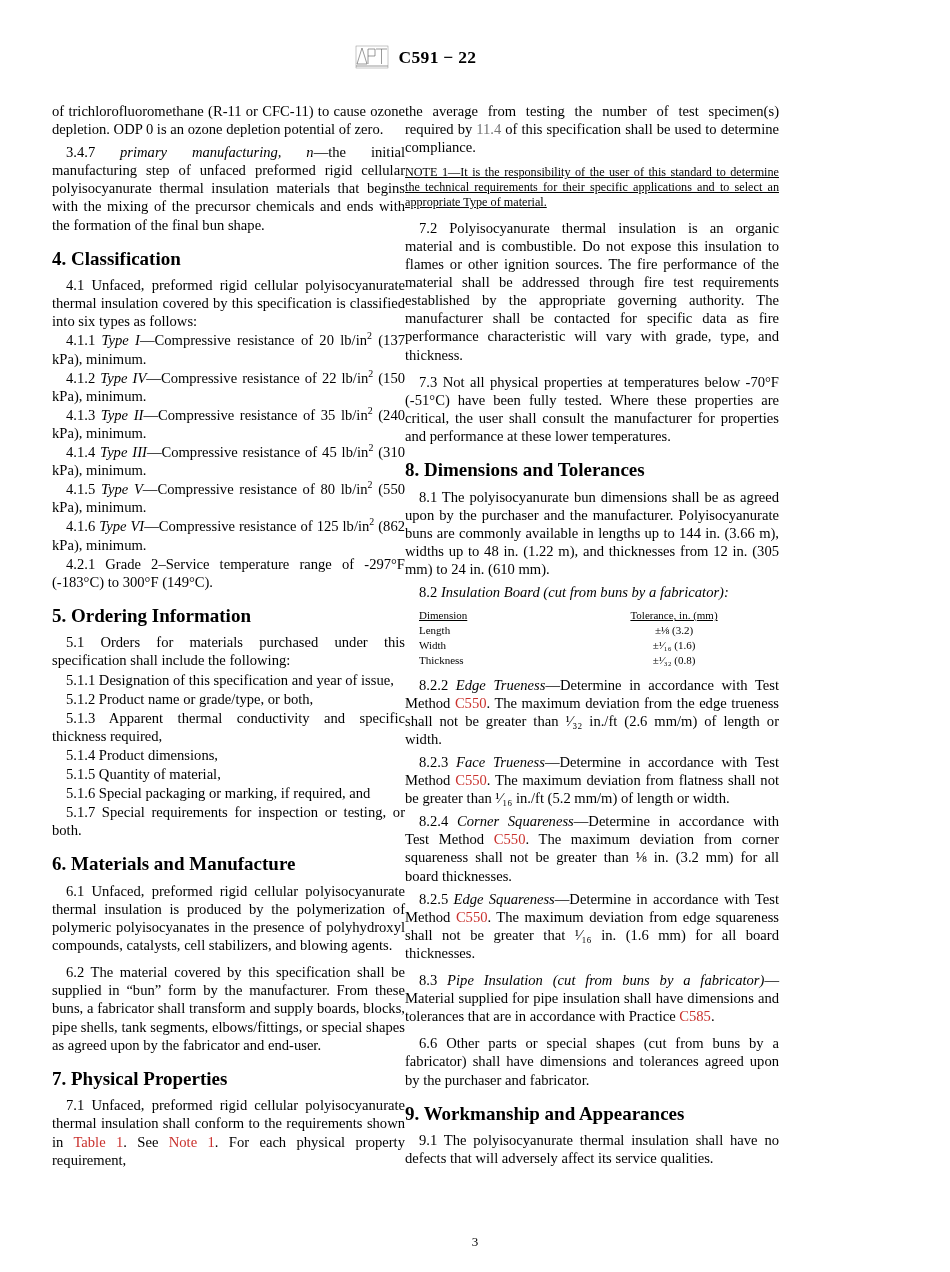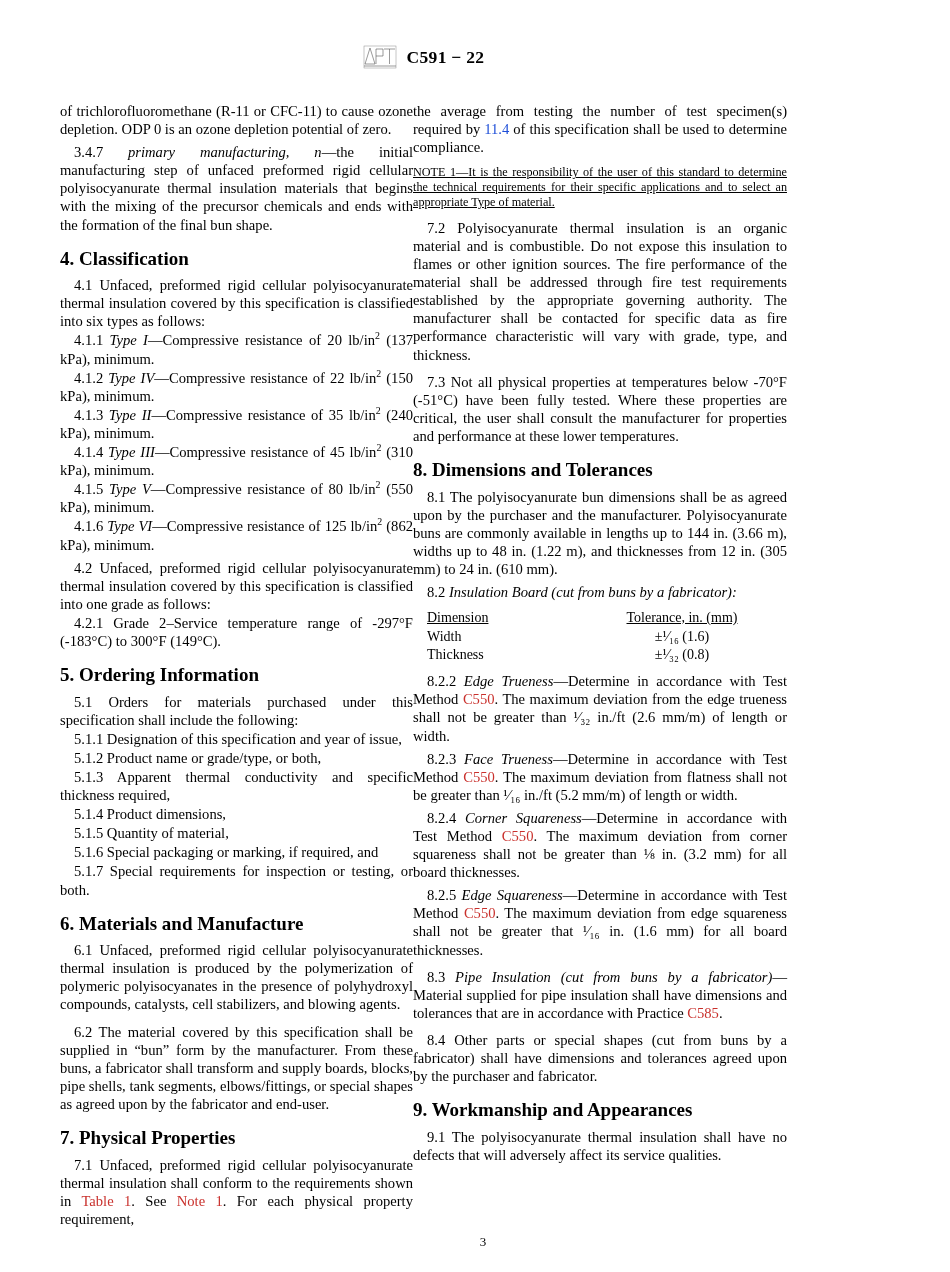--- a/index.html
+++ b/index.html
@@ -13,21 +13,20 @@
     font-family: "Liberation Serif", serif;
     color: #000000;
     position: relative;
   }
   .page {
     position: relative;
     width: 855px;
     height: 1272px;
     box-sizing: border-box;
     padding: 44px 76px 30px 52px;
-    margin-left: 8px;
   }
   .header {
     text-align: center;
     height: 46px;
     position: relative;
   }
   .header-inner {
     display: inline-flex;
     align-items: center;
     gap: 10px;
@@ -89,21 +88,21 @@
   i, .it { font-style: italic; }
   .red { color: #c9302c; }
   sup {
     font-size: 0.68em;
     vertical-align: super;
     line-height: 0;
   }
   table.dim-table {
     margin: 8px 0 8px 14px;
     border-collapse: collapse;
-    font-size: 14px;
+    font-size: 11px;
     width: 360px;
   }
   table.dim-table th {
     font-weight: normal;
     text-decoration: underline;
     padding: 0 0 1px 0;
     text-align: center;
   }
   table.dim-table th.left-h {
     text-align: left;
@@ -168,21 +167,20 @@
       <p class="para indent"><span>4.1.2</span> <i>Type  IV</i><span>—Compressive  resistance  of  22  lb/in</span><sup>2</sup><span> (150 kPa), minimum.</span></p>
 
       <p class="para indent"><span>4.1.3</span> <i>Type  II</i><span>—Compressive  resistance  of  35  lb/in</span><sup>2</sup><span> (240 kPa), minimum.</span></p>
 
       <p class="para indent"><span>4.1.4</span> <i>Type  III</i><span>—Compressive  resistance  of  45  lb/in</span><sup>2</sup><span> (310 kPa), minimum.</span></p>
 
       <p class="para indent"><span>4.1.5</span> <i>Type  V</i><span>—Compressive  resistance  of  80  lb/in</span><sup>2</sup><span> (550 kPa), minimum.</span></p>
 
       <p class="para indent"><span>4.1.6</span> <i>Type  VI</i><span>—Compressive  resistance  of  125 lb/in</span><sup>2</sup><span> (862 kPa), minimum.</span></p>
 
-      <p class="para indent gap-sm">4.2  Unfaced, preformed rigid cellular polyisocyanurate thermal insulation covered by this specification is classified into one grade as follows:</p>
       <p class="para indent">4.2.1  Grade  2–Service  temperature  range  of  -297°F (-183°C) to 300°F (149°C).</p>
 
       <div class="sec-head">5.  Ordering Information</div>
       <p class="para indent">5.1  Orders for materials purchased under this specification shall include the following:</p>
       <p class="para indent">5.1.1  Designation of this specification and year of issue,</p>
       <p class="para indent">5.1.2  Product name or grade/type, or both,</p>
       <p class="para indent">5.1.3  Apparent thermal conductivity and specific thickness required,</p>
       <p class="para indent">5.1.4  Product dimensions,</p>
       <p class="para indent">5.1.5  Quantity of material,</p>
       <p class="para indent">5.1.6  Special packaging or marking, if required, and</p>
@@ -192,62 +190,66 @@
       <p class="para indent">6.1  Unfaced, preformed rigid cellular polyisocyanurate thermal insulation is produced by the polymerization of polymeric polyisocyanates in the presence of polyhydroxyl compounds, catalysts, cell stabilizers, and blowing agents.</p>
       <p class="para indent gap">6.2  The  material  covered  by  this  specification  shall  be supplied in “bun” form by the manufacturer. From these buns, a fabricator shall transform and supply boards, blocks, pipe shells,  tank  segments,  elbows/fittings,  or  special  shapes  as agreed upon by the fabricator and end-user.</p>
 
       <div class="sec-head">7.  Physical Properties</div>
       <p class="para indent"><span>7.1  Unfaced, preformed rigid cellular polyisocyanurate thermal  insulation  shall  conform  to  the  requirements  shown  in </span><a class="red" href="#" style="text-decoration:none;color:#c9302c;">Table 1</a><span>. See </span><a class="red" href="#" style="text-decoration:none;color:#c9302c;">Note 1</a><span>. For each physical property requirement,</span></p>
 
     </div>
 
     <div class="col">
 
-      <p class="para"><span>the  average  from  testing  the  number  of  test  specimen(s) required by </span><a class="red" href="#" style="text-decoration:none;color:#1d4ed8;">11.4</a><span> of this specification shall be used to determine compliance.</span></p>
+      <p class="para"><span>the  average  from  testing  the  number  of  test  specimen(s) required by </span><a class="red" href="#" style="text-decoration:none;color:#737373;">11.4</a><span> of this specification shall be used to determine compliance.</span></p>
 
       <p class="note"><span class="note-label">NOTE 1</span><span>—It is the responsibility of the user of this standard to determine the technical requirements for their specific applications and to select an appropriate Type of material.</span></p>
 
       <p class="para indent">7.2  Polyisocyanurate thermal insulation is an organic material and is combustible. Do not expose this insulation to flames or other ignition sources. The fire performance of the material shall be addressed through fire test requirements established by the  appropriate  governing  authority.  The  manufacturer  shall  be contacted  for  specific  data  as  fire  performance  characteristic will vary with grade, type, and thickness.</p>
       <p class="para indent gap">7.3  Not all physical properties at temperatures below -70°F (-51°C)  have  been  fully  tested.  Where  these  properties  are critical, the user shall consult the manufacturer for properties and performance at these lower temperatures.</p>
 
       <div class="sec-head">8.  Dimensions and Tolerances</div>
       <p class="para indent">8.1  The polyisocyanurate bun dimensions shall be as agreed upon by the purchaser and the manufacturer. Polyisocyanurate buns are commonly available in lengths up to 144 in. (3.66 m), widths up to 48 in. (1.22 m), and thicknesses from 12 in. (305 mm) to 24 in. (610 mm).</p>
 
       <p class="para indent gap-sm"><span>8.2</span> <i>Insulation Board (cut from buns by a fabricator):</i></p>
 
       <table class="dim-table">
         <thead>
           <tr>
             <th class="left-h">Dimension</th>
             <th>Tolerance, in. (mm)</th>
           </tr>
         </thead>
         <tbody>
           <tr>
+            <td class="lbl">Length</td>
+            <td class="val">±⅛ (3.2)</td>
+          </tr>
+          <tr>
             <td class="lbl">Width</td>
             <td class="val">±¹⁄₁₆ (1.6)</td>
           </tr>
           <tr>
             <td class="lbl">Thickness</td>
             <td class="val">±¹⁄₃₂ (0.8)</td>
           </tr>
         </tbody>
       </table>
 
       <p class="para indent"><span>8.2.2</span> <i>Edge Trueness</i><span>—Determine in accordance with Test Method </span><a class="red" href="#" style="text-decoration:none;color:#c9302c;">C550</a><span>. The maximum deviation from the edge trueness shall  not  be  greater  than  ¹⁄₃₂  in./ft  (2.6  mm/m)  of  length  or width.</span></p>
 
       <p class="para indent gap-sm"><span>8.2.3</span> <i>Face Trueness</i><span>—Determine in accordance with Test Method </span><a class="red" href="#" style="text-decoration:none;color:#c9302c;">C550</a><span>. The maximum deviation from flatness shall not be greater than ¹⁄₁₆ in./ft (5.2 mm/m) of length or width.</span></p>
 
       <p class="para indent gap-sm"><span>8.2.4</span> <i>Corner  Squareness</i><span>—Determine  in  accordance  with Test  Method  </span><a class="red" href="#" style="text-decoration:none;color:#c9302c;">C550</a><span>.  The  maximum  deviation  from  corner squareness  shall  not  be  greater  than  ⅛  in.  (3.2  mm)  for  all board thicknesses.</span></p>
 
       <p class="para indent gap-sm"><span>8.2.5</span> <i>Edge Squareness</i><span>—Determine in accordance with Test Method </span><a class="red" href="#" style="text-decoration:none;color:#c9302c;">C550</a><span>. The maximum deviation from edge squareness shall  not  be  greater  that  ¹⁄₁₆  in.  (1.6  mm)  for  all  board thicknesses.</span></p>
 
       <p class="para indent gap"><span>8.3</span> <i>Pipe  Insulation  (cut  from  buns  by  a  fabricator)</i><span>— Material supplied for pipe insulation shall have dimensions and tolerances that are in accordance with Practice </span><a class="red" href="#" style="text-decoration:none;color:#c9302c;">C585</a><span>.</span></p>
 
-      <p class="para indent gap">8.4  Other parts or special shapes (cut from buns by a fabricator) shall have dimensions and tolerances agreed upon by the purchaser and fabricator.</p>
+      <p class="para indent gap">6.6  Other parts or special shapes (cut from buns by a fabricator) shall have dimensions and tolerances agreed upon by the purchaser and fabricator.</p>
 
       <div class="sec-head">9.  Workmanship and Appearances</div>
       <p class="para indent">9.1  The polyisocyanurate thermal insulation shall have no defects that will adversely affect its service qualities.</p>
 
     </div>
   </div>
 
   <div class="page-num">3</div>
 </div>
 

